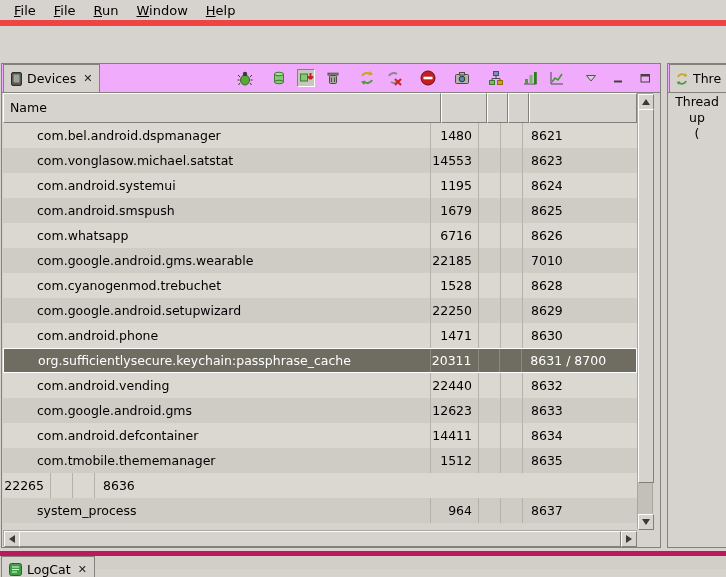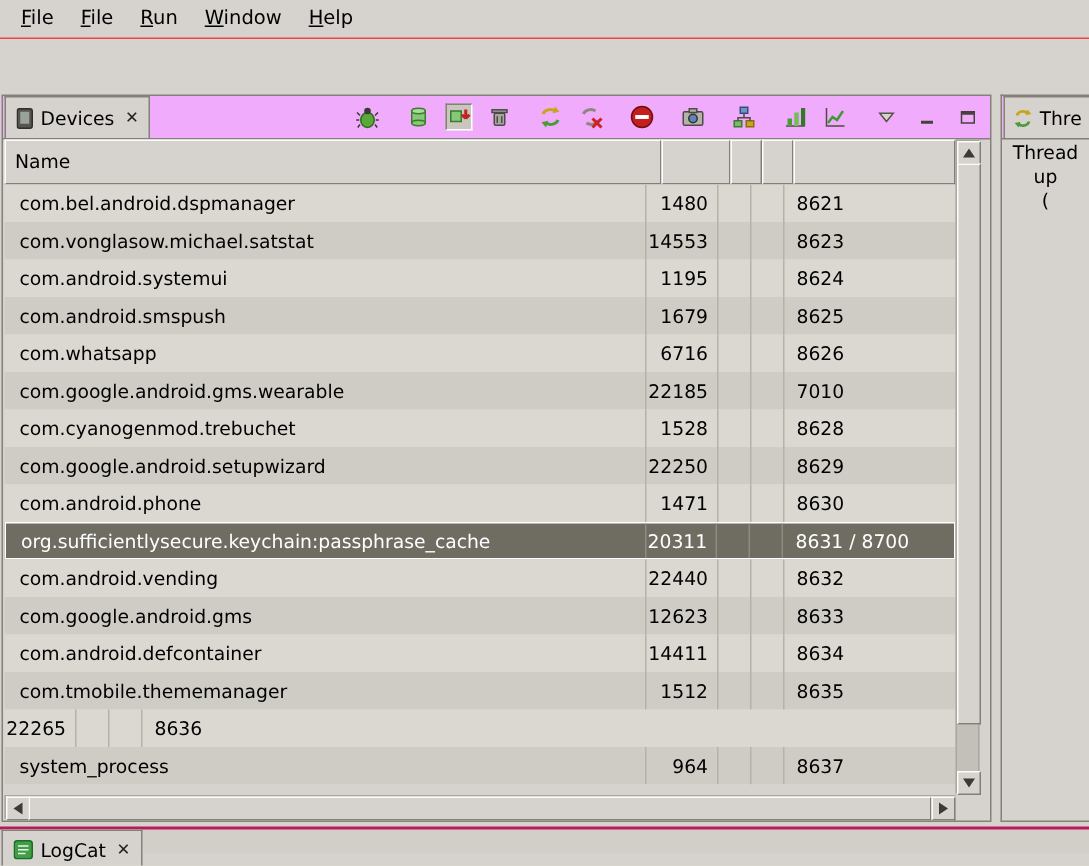--- a/index.html
+++ b/index.html
@@ -4,21 +4,21 @@
 <style>
   html,body { margin:0; padding:0; }
   body {
     width:726px; height:577px; position:relative; overflow:hidden;
     background:#d6d3ce; color:#000;
     font-family:"DejaVu Sans","Liberation Sans",sans-serif; font-size:12.5px;
   }
   
   .menubar { position:absolute; left:0; top:0; width:726px; height:26px;
     display:flex; align-items:center; padding-left:5px; box-sizing:border-box;
-    border-bottom:1px solid #ef4444; }
+    border-bottom:6px solid #ef4444; }
   .menu-item { display:inline-block; padding:4px 9px; font-size:13px; cursor:default; }
   .menu-item::first-letter { text-decoration:underline; }
 
   
   .bevel-out { border:1px solid; border-color:#fcfcfa #817f78 #817f78 #fcfcfa; background:#d6d3ce; }
   .tab { display:flex; align-items:center; gap:5px; padding:0 7px;
     background:#d6d3ce; border:1px solid #84817a; border-bottom:none; box-sizing:border-box; }
   .close-glyph { font-size:11px; color:#222; padding-left:2px; cursor:default; }
 
   
@@ -41,21 +41,21 @@
   .hc-name { width:464px; } .hc-pid { width:48px; } .hc-a { width:22px; }
   .hc-b { width:22px; } .hc-port { width:114px; }
 
   .rows { position:absolute; left:1px; top:59px; width:634px; height:400px; overflow:hidden; background:#dbd8d1; }
   .row { display:flex; height:25px; box-sizing:border-box; }
   .row.even { background:#dbd8d1; }
   .row.odd  { background:#cfccc5; }
   .row.selected { background:#6f6d62; color:#ffffff; border:1px solid #ffffff; }
   .cell { box-sizing:border-box; line-height:25px; overflow:hidden; white-space:nowrap; }
   .row.selected .cell { line-height:23px; }
-  .c-name { width:428px; padding-left:10px; border-right:1px solid #b5b2aa; }
+  .c-name { width:428px; padding-left:34px; border-right:1px solid #b5b2aa; }
   .c-pid  { width:48px; text-align:right; padding-right:6px; border-right:1px solid #b5b2aa; }
   .c-a    { width:22px; border-right:1px solid #b5b2aa; }
   .c-b    { width:22px; border-right:1px solid #b5b2aa; }
   .c-port { width:114px; padding-left:8px; }
   .row.selected .c-name, .row.selected .c-pid, .row.selected .c-a, .row.selected .c-b
     { border-right-color:#8d8b80; }
 
   
   .vscroll { position:absolute; left:635px; top:29px; width:16px; height:436px;
     background:#c3c0b9; border:1px solid #aaa7a0; box-sizing:border-box; }
@@ -71,21 +71,21 @@
   
   .threads-view { position:absolute; left:667px; top:63px; width:59px; height:485px;
     border:1px solid #84817a; border-right:none; box-sizing:border-box; background:#d6d3ce; overflow:hidden; }
   .threads-view .view-header { height:28px; }
   .threads-view .tab { position:absolute; left:1px; top:0; height:28px; max-width:58px; overflow:hidden; gap:4px; padding:0 5px; }
   .threads-tab-label { white-space:nowrap; overflow:hidden; }
   .threads-body { position:absolute; left:0; top:30px; width:100%; text-align:center; line-height:16px; font-size:12.5px; }
 
   
   .logcat-bar { position:absolute; left:0; top:551px; width:726px; height:18px;
-    background:#d2cfc8; border-top:2px solid #be185d; box-sizing:border-box; }
+    background:#d2cfc8; border-top:5px solid #be185d; box-sizing:border-box; }
   .logcat-bar .tab { position:absolute; left:1px; top:0; height:25px; }
 
   svg { display:block; }
 </style>
 </head>
 <body>
 
 <div class="menubar">
   <span class="menu-item">File</span>
   <span class="menu-item">File</span>

